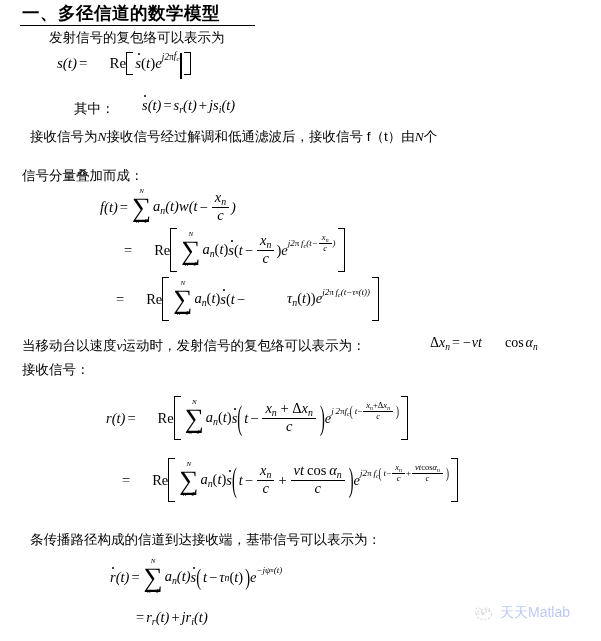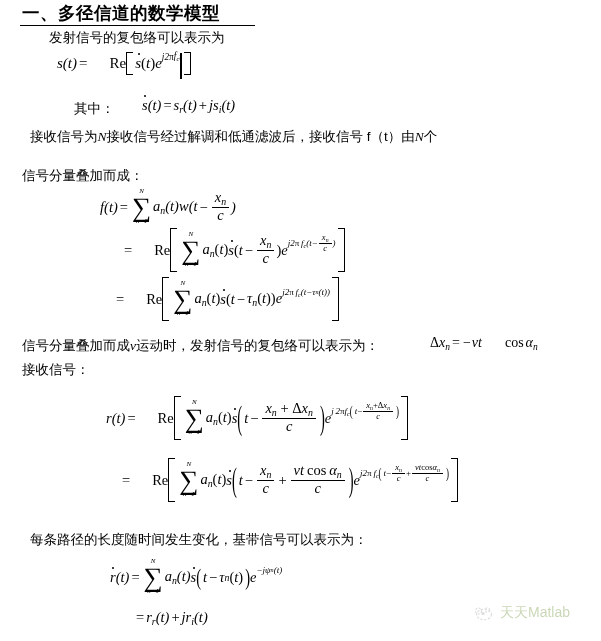--- a/index.html
+++ b/index.html
@@ -163,21 +163,21 @@
   .watermark {
     position: absolute;
     display: flex;
     align-items: center;
     gap: 5px;
     opacity: 0.30;
   }
   .watermark .wm-text {
     font-family: "Liberation Sans", "DejaVu Sans", sans-serif;
     font-size: 14px;
-    color: #4d7c0f;
+    color: #1d4ed8;
     font-weight: normal;
   }
 </style>
 </head>
 <body>
 
 <div class="abs title" style="left:22px; top:1px;">
   <span>一、多径信道的数学模型</span>
 </div>
 <div class="title-rule" style="left:20px; top:25px; width:235px;"></div>
@@ -285,30 +285,30 @@
       <span class="inner">
         <span class="sum">
           <span class="lim"><i>N</i></span>
           <span class="sig">∑</span>
           <span class="lim"><i>n</i>=1</span>
         </span>
         <span><i>a</i><span class="sub">n</span>(<i>t</i>)</span>
           <span class="dot-over"><i>s</i></span>
           <span>(<i>t</i></span>
         <span class="op">−</span>
-        <span style="font-style:normal;"><i>τ</i><span class="sub">n</span>(<i>t</i>))<i>e</i></span>
+        <span style="font-style:normal;margin-left:40px;"><i>τ</i><span class="sub">n</span>(<i>t</i>))<i>e</i></span>
           <span class="supbox"><i>j</i>2<span style="font-style:normal">π</span> <i>f<span class="sub">c</span></i>(<i>t</i>−<i>τ</i><span class="sub">n</span>(<i>t</i>))</span>
       </span>
       <span class="br"></span>
     </span>
   </span>
 </div>
 
 <div class="abs cn" style="left:22px; top:336px;">
-  <span>信号分量叠加而成</span><span class="math" style="font-size:13.5px;">v</span><span>运动时，发射信号的复包络可以表示为：</span>
+  <span>当移动台以速度</span><span class="math" style="font-size:13.5px;">v</span><span>运动时，发射信号的复包络可以表示为：</span>
 </div>
 
 <div class="abs" style="left:430px; top:333px;">
   <span class="math" style="font-size:14px;">
     <span style="font-style:normal;">Δ</span>
       <span><i>x</i><span class="sub">n</span></span>
     <span class="op">=</span>
     <span class="op" style="padding:0 1px;">−</span>
     <span><i>vt</i></span>
     <span class="up" style="padding-left:3px;">cos</span>
@@ -405,21 +405,21 @@
                 </span></span>
               <span class="pr">)</span>
             </span></span>
       </span>
       <span class="br"></span>
     </span>
   </span>
 </div>
 
 <div class="abs cn" style="left:30px; top:530px;">
-  <span>每条路径的长度随时间发生变化，基带信号可以表示为：</span>
+  <span>条传播路径构成的信道到达接收端，基带信号可以表示为：</span>
 </div>
 
 <div class="abs" style="left:110px; top:558px;">
   <span class="math" style="font-size:14.5px;">
     <span class="dot-over"><i>r</i></span>
       <span>(<i>t</i>)</span>
     <span class="op">=</span>
     <span class="sum">
       <span class="lim"><i>N</i></span>
       <span class="sig">∑</span>

